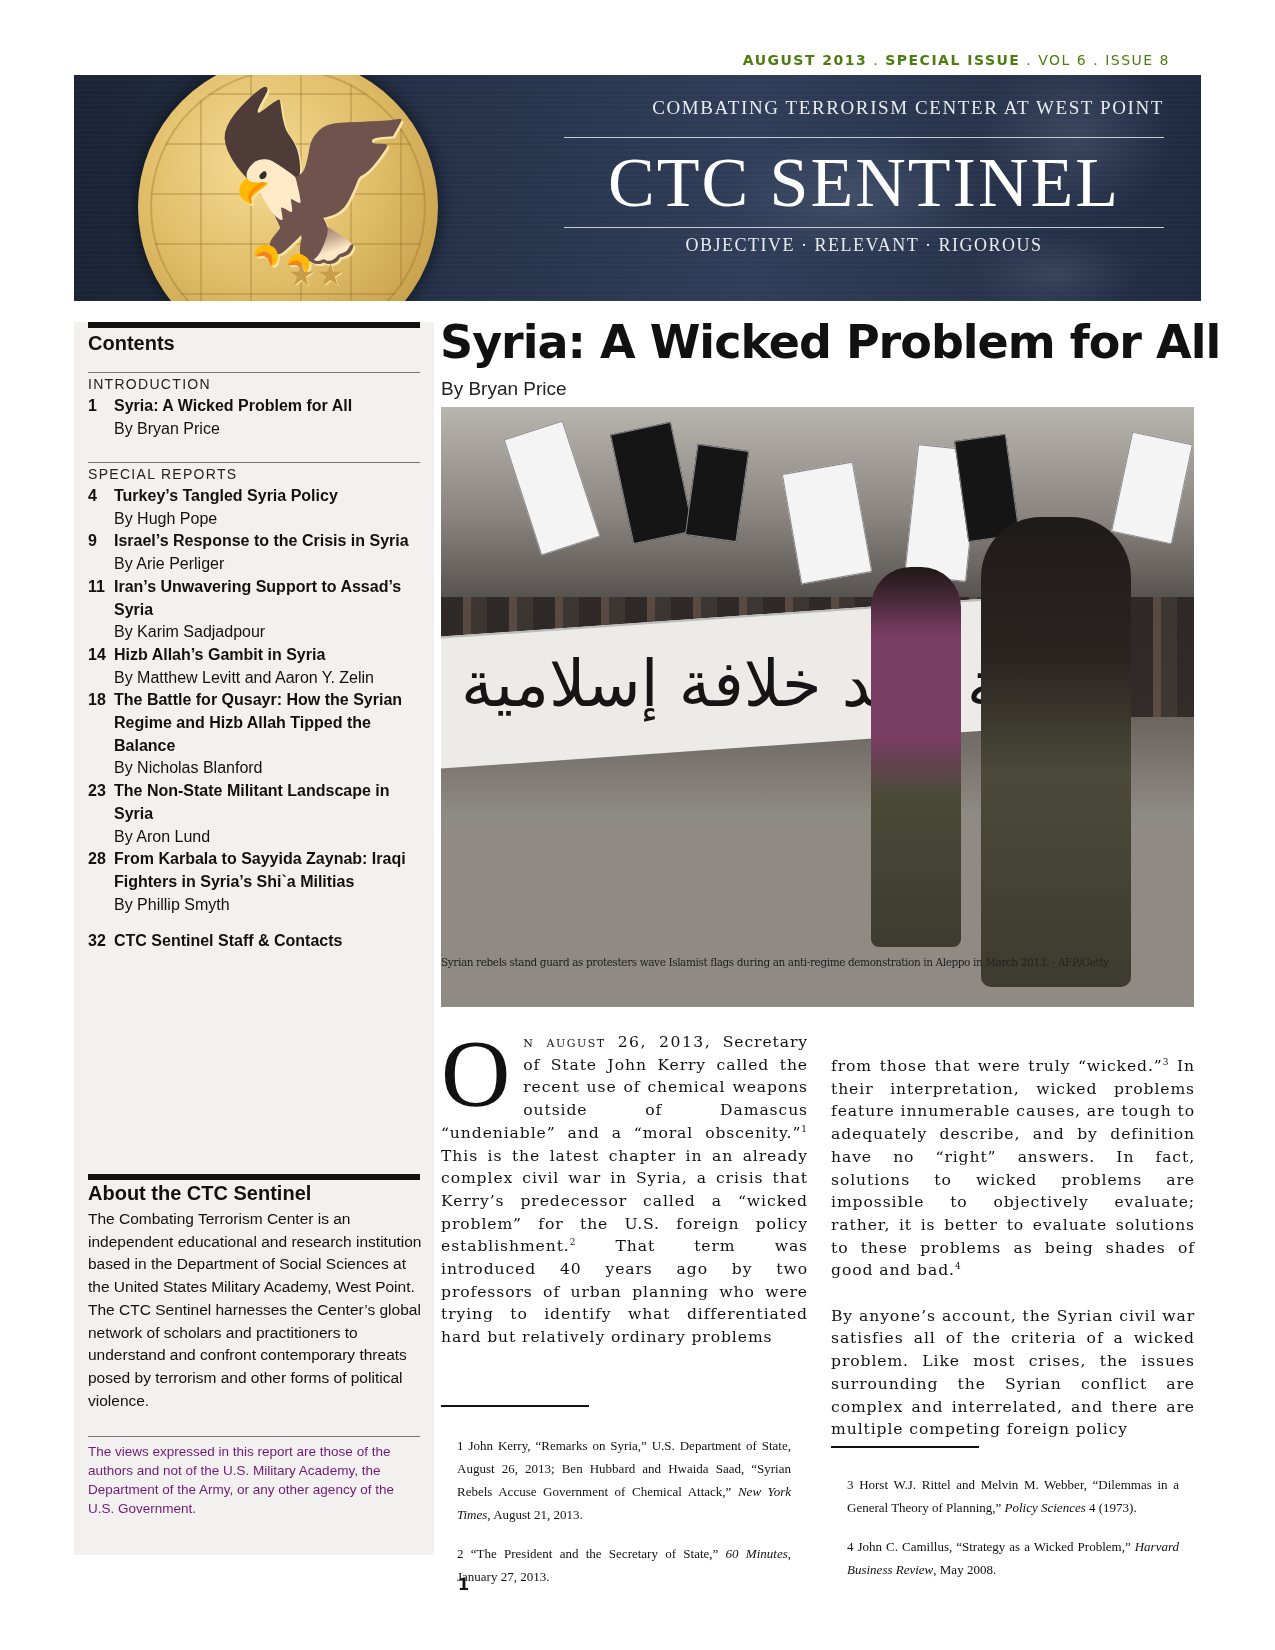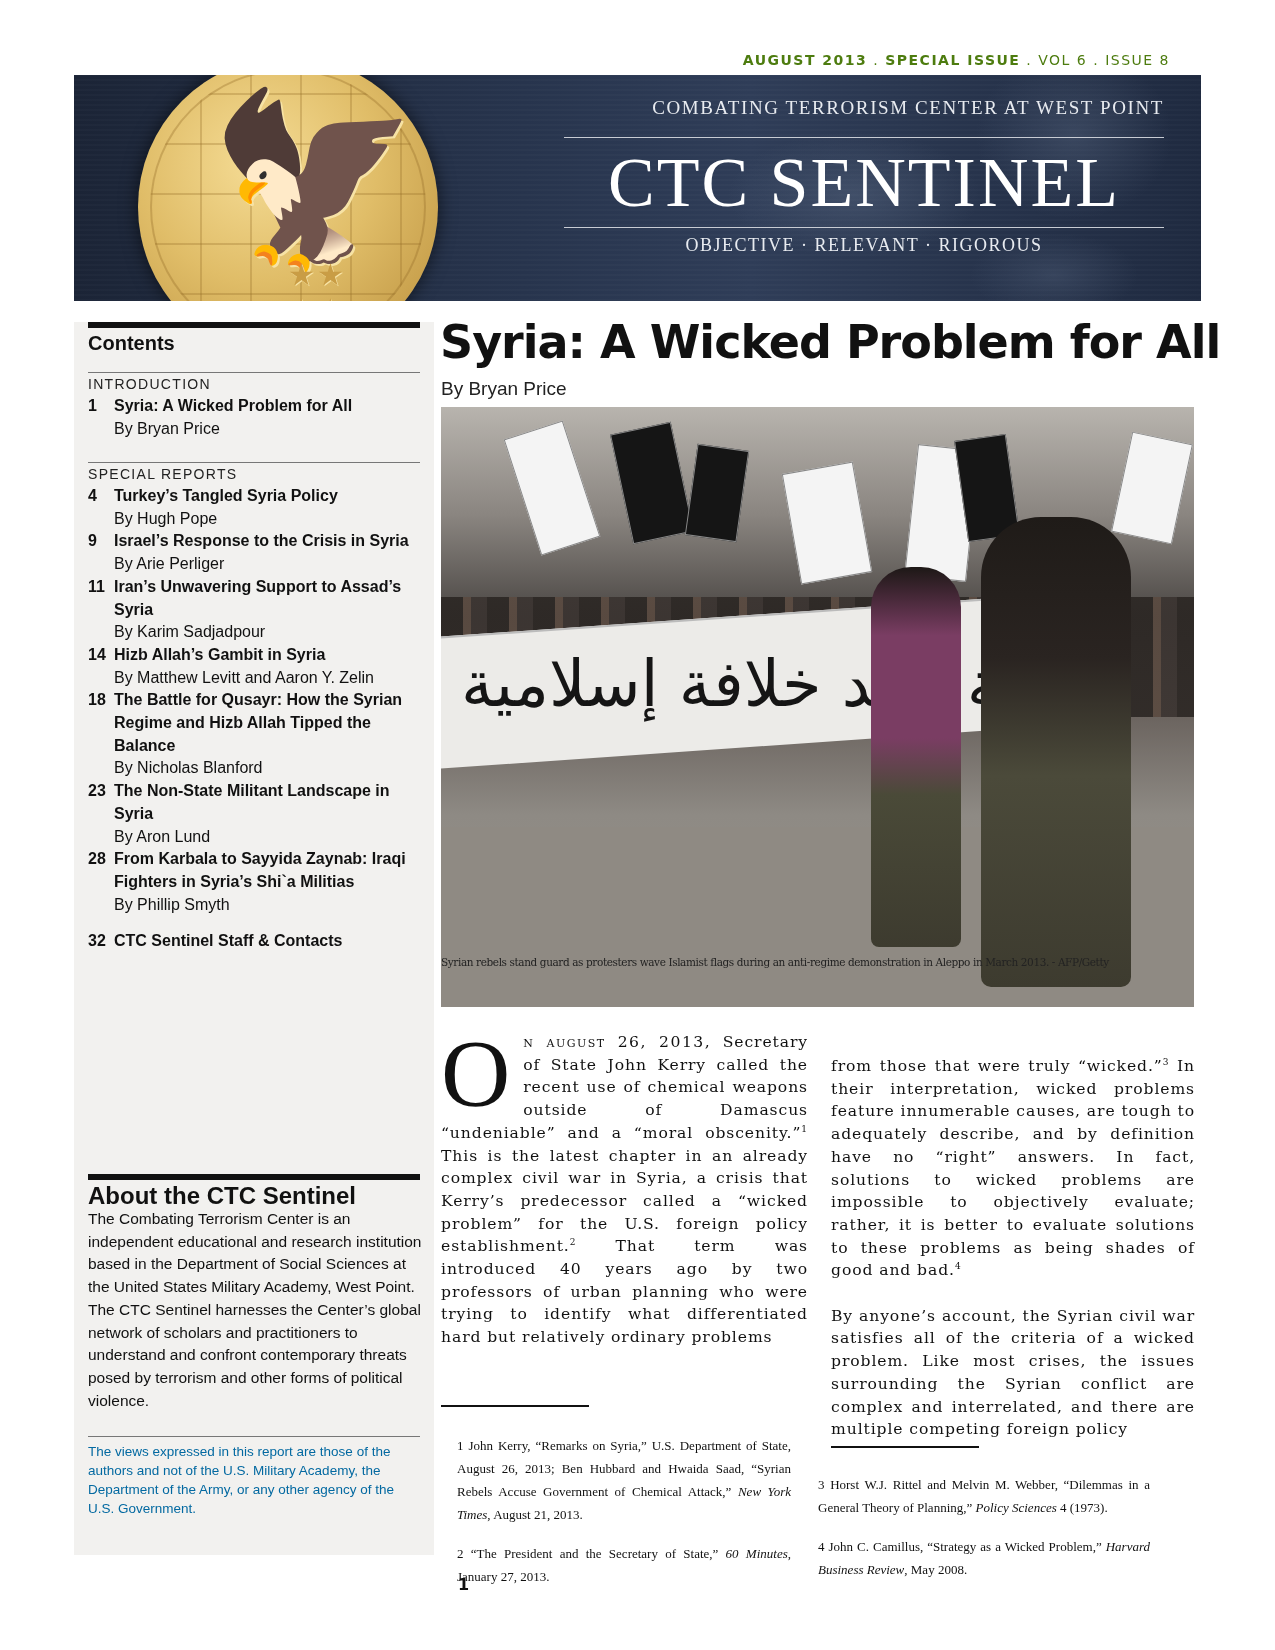--- a/index.html
+++ b/index.html
@@ -29,23 +29,23 @@
   .sidebar .thin { position:absolute; left:14px; width:332px; height:1px; background:#777; }
   .sb-text { position:absolute; left:14px; font-family:"Liberation Sans", sans-serif; }
   .contents-title { top:10px; font-size:20px; font-weight:bold; }
   .sect { font-size:14px; letter-spacing:1.3px; color:#222; }
   .toc { position:absolute; left:14px; width:330px; font-family:"Liberation Sans", sans-serif; font-size:16px; line-height:22.7px; }
   .toc .entry { display:flex; }
   .toc .pg { width:26px; flex:none; font-weight:bold; }
   .toc .body { flex:1; }
   .toc .t { font-weight:bold; }
   .toc .a { font-weight:normal; }
-  .about-title { font-size:24px; font-weight:bold; }
+  .about-title { font-size:20px; font-weight:bold; }
   .about-text { position:absolute; left:14px; width:334px; font-family:"Liberation Sans", sans-serif; font-size:15.5px; line-height:22.7px; color:#111; }
-  .disclaimer { position:absolute; left:14px; width:320px; font-family:"Liberation Sans", sans-serif; font-size:13.5px; line-height:19px; color:#0369a1; }
+  .disclaimer { position:absolute; left:14px; width:320px; font-family:"Liberation Sans", sans-serif; font-size:13.5px; line-height:19px; color:#701a75; }
 
   .headline { position:absolute; left:440px; top:315px; font-family:"DejaVu Sans", sans-serif; font-weight:bold; font-size:46px; letter-spacing:-1px; color:#111; white-space:nowrap; }
   .byline { position:absolute; left:441px; top:378px; font-family:"Liberation Sans", sans-serif; font-size:19px; color:#222; }
   .photo { position:absolute; left:441px; top:407px; width:753px; height:600px; overflow:hidden;
     background:linear-gradient(180deg,#b8b4ae 0%,#8a8580 18%,#4b4744 35%,#6c6560 52%,#8e8a84 68%,#9a958e 100%); }
   .photo .flag { position:absolute; background:#f4f4f4; border:1px solid #888; }
   .photo .flag.dark { background:#151515; }
   .photo .crowd { position:absolute; left:0; top:190px; width:753px; height:120px; background:repeating-linear-gradient(90deg,#2b2623 0 22px,#5a4a40 22px 30px,#3a3330 30px 46px); opacity:0.9; }
   .photo .bannercloth { position:absolute; left:0; top:210px; width:560px; height:130px; background:#ecebe8; transform:skewY(-4deg); border-top:2px solid #bbb; }
   .photo .arabic { position:absolute; left:20px; top:240px; font-size:64px; font-family:"DejaVu Sans", sans-serif; color:#151515; direction:rtl; }
@@ -58,21 +58,21 @@
   .col1 { left:441px; top:1031px; width:367px; }
   .col2 { left:831px; top:1031px; width:364px;margin-top:24px; }
   .dropcap { float:left; font-family:"Liberation Serif", serif; font-size:96px; line-height:78px; margin:4px 12px 0 0; }
   .smallcaps { font-variant:small-caps; letter-spacing:1.5px;margin-top:30px; }
   .col p { margin:0 0 22.7px 0; }
   sup { font-size:9px; line-height:0; }
 
   .fnrule { position:absolute; height:2px; background:#111; }
   .fn { position:absolute; font-family:"Liberation Serif", serif; font-size:13px; line-height:23px; color:#111; text-align:justify; }
   .fn1 { left:441px; top:1418px; width:366px; }
-  .fn2 { left:802px; top:1457px; width:364px; }
+  .fn2 { left:831px; top:1457px; width:364px; }
   .fn div { margin:16px; }
   .pagenum { position:absolute; left:458px; top:1575px; font-family:"DejaVu Sans", sans-serif; font-weight:bold; font-size:16px; }
 </style>
 </head>
 <body>
 
 <div class="issue-line">
   <b>AUGUST 2013</b><span> . </span><b>SPECIAL ISSUE</b><span> . </span><span>VOL 6</span><span> . </span><span>ISSUE 8</span>
 </div>
 

